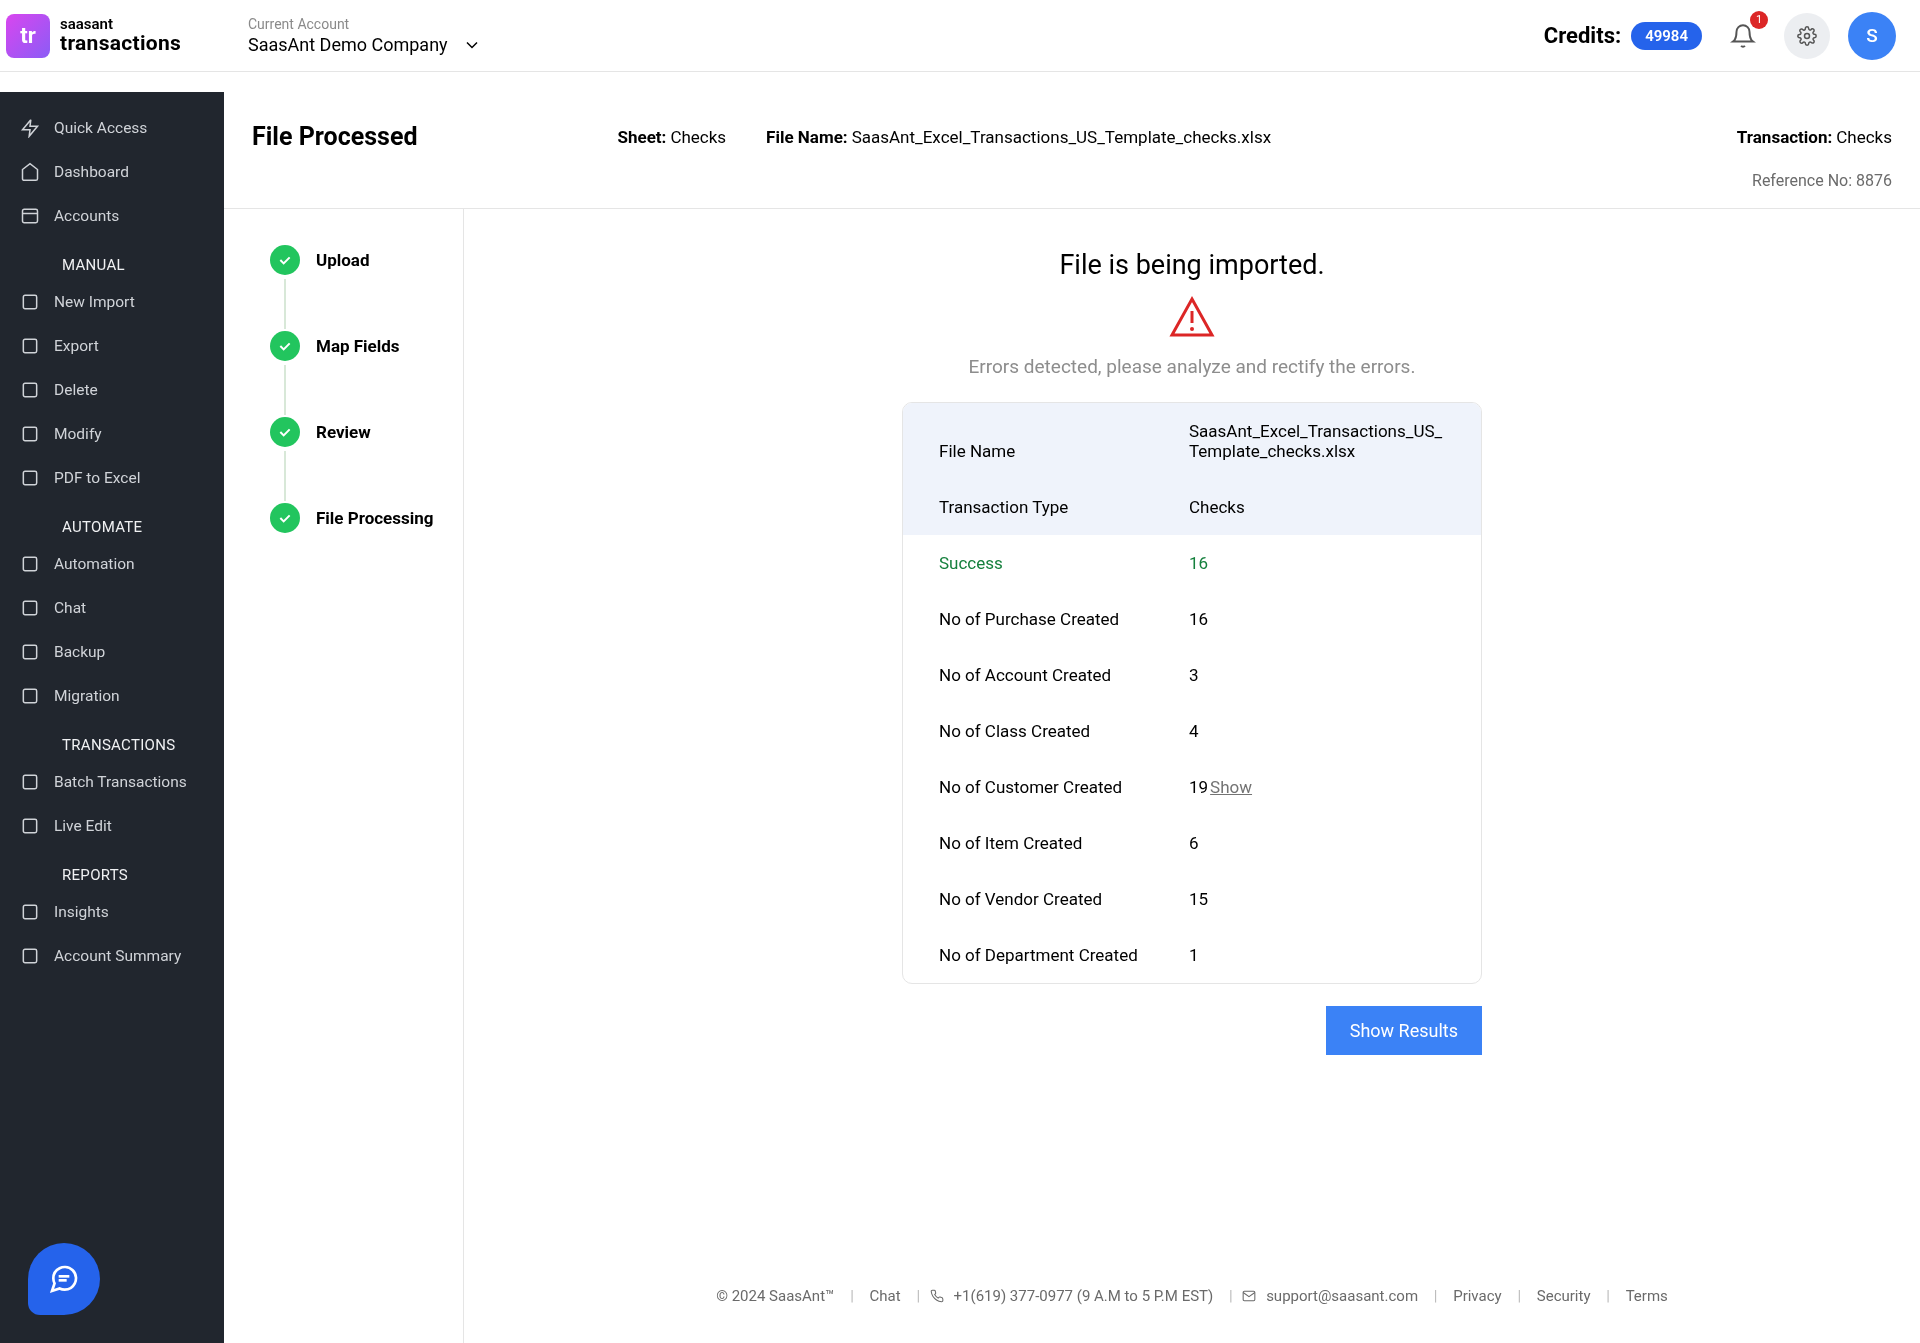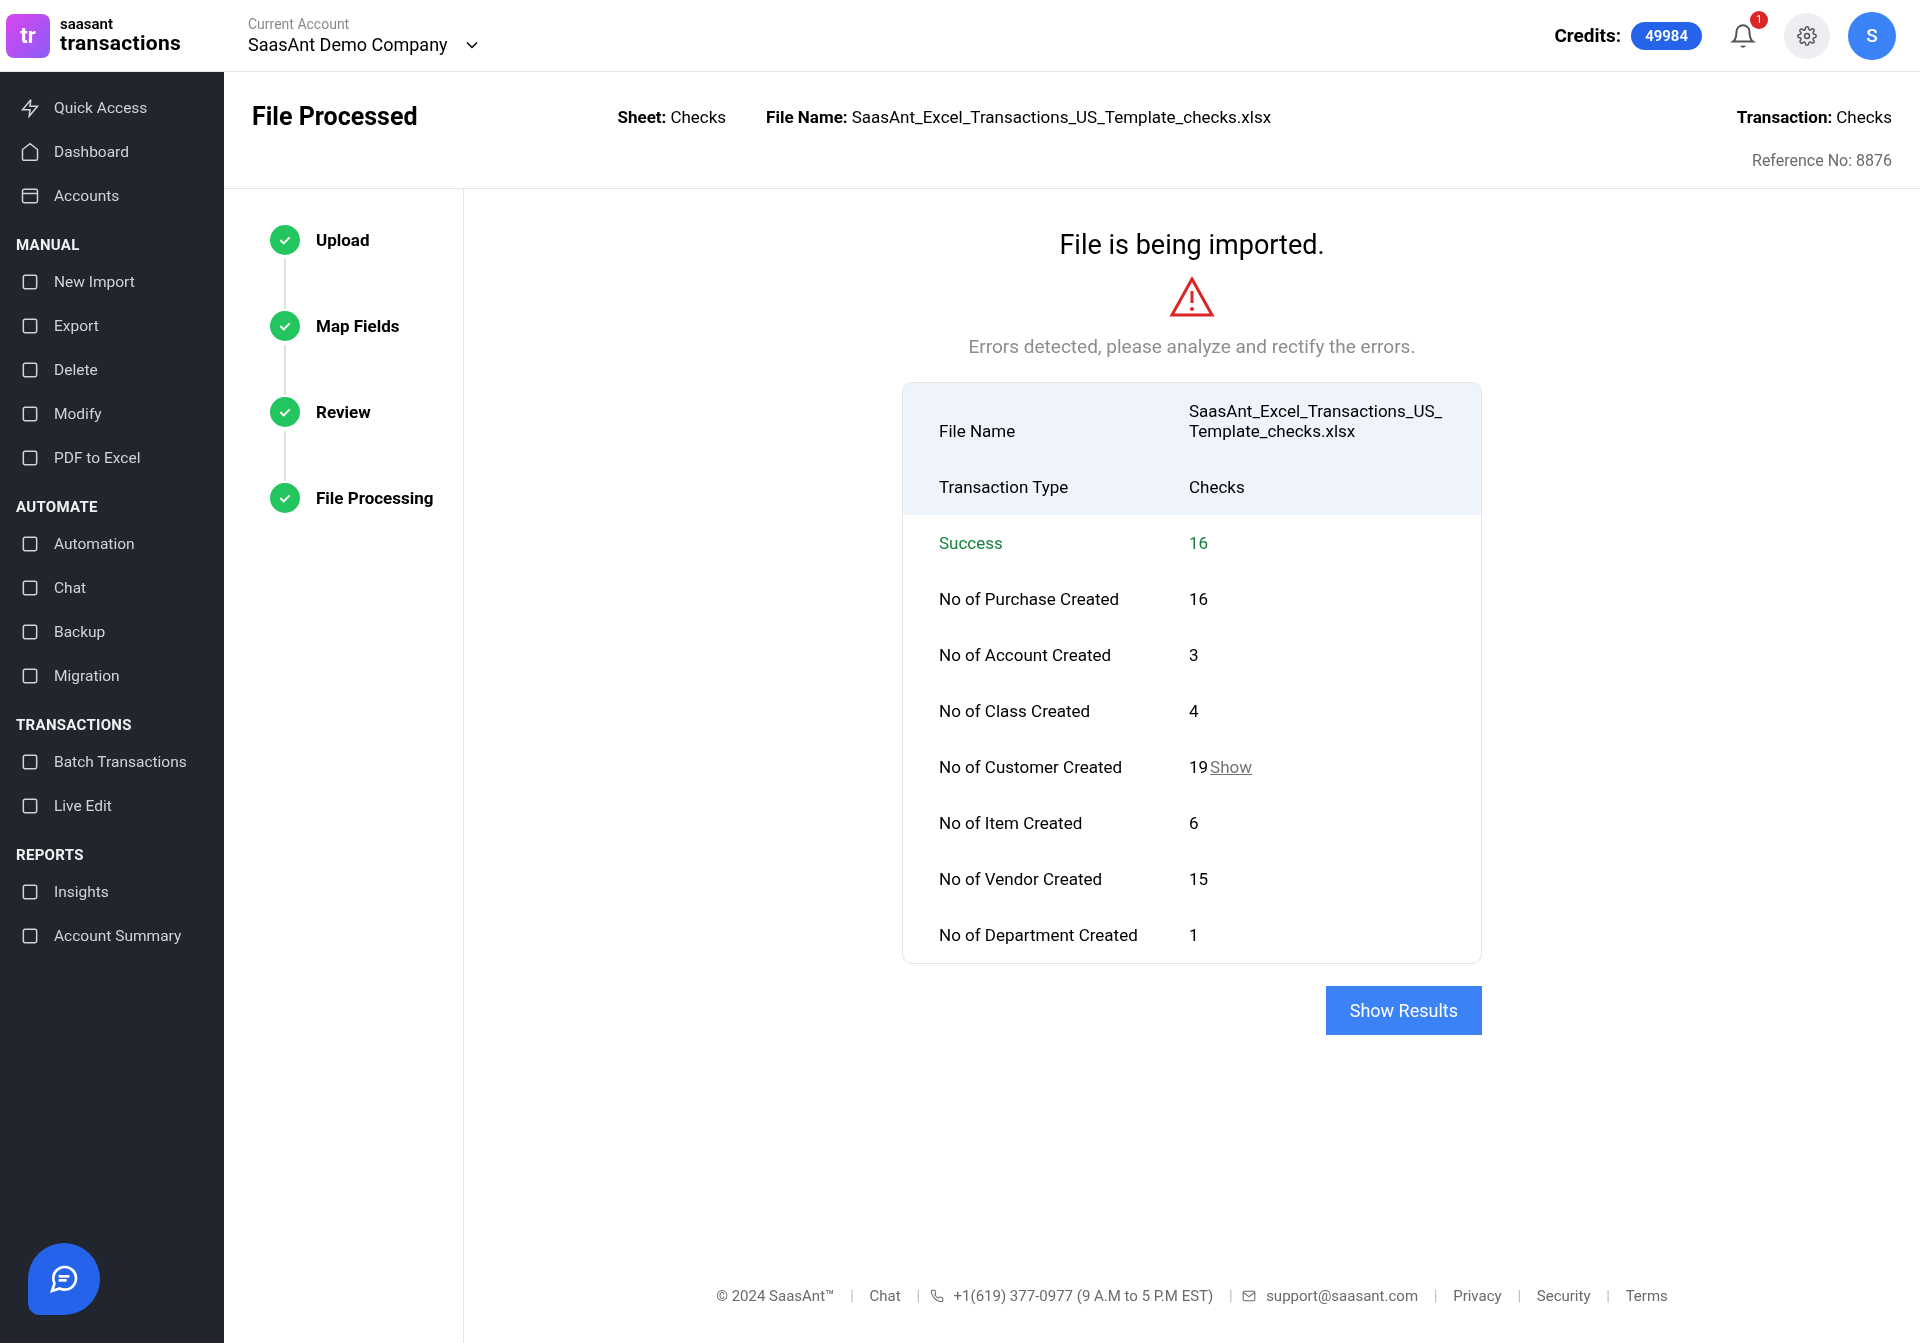--- a/index.html
+++ b/index.html
@@ -1,43 +1,43 @@
 <!DOCTYPE html>
 <html><head>
 <meta charset="utf-8">
 <style>
 * { margin: 0; padding: 0; box-sizing: border-box; font-family: -apple-system, BlinkMacSystemFont, "Segoe UI", Roboto, sans-serif; }
 body { background: #fff; width: 1920px; height: 1343px; overflow: hidden; }
 
-.app { display: flex; flex-direction: column; height: 100%; }
+.app { display: flex; flex-direction: column; height: 100%; gap: 20px; }
 
 
 .header { height: 72px; display: flex; align-items: center; padding: 0 24px 0 0; border-bottom: 1px solid #e5e5e5; }
 .logo { width: 224px; display: flex; align-items: center; padding-left: 6px; }
 .logo-icon { width: 44px; height: 44px; background: linear-gradient(135deg, #d946ef, #8b5cf6); border-radius: 8px; display: flex; align-items: center; justify-content: center; color: #fff; font-weight: bold; font-size: 22px; }
 .logo-text { margin-left: 10px; display: flex; flex-direction: column; line-height: 1.05; }
 .logo-text .top { font-size: 15px; font-weight: 600; }
 .logo-text .bot { font-size: 21px; font-weight: 700; letter-spacing: 0.3px; }
 .account { display: flex; flex-direction: column; margin-left: 24px; font-size: 15px; }
 .account .label { color: #8a8a8a; font-size: 14px; }
 .account .name { display: flex; align-items: center; gap: 14px; font-size: 18px; margin-top: 2px; }
 .header-spacer { flex: 1; }
-.credits-lbl { font-size: 19px; font-weight: 700; margin-right: 10px; }
+.credits-lbl { font-size: 22px; font-weight: 700; margin-right: 10px; }
 .credits-badge { background: #2563eb; color: #fff; padding: 5px 14px; border-radius: 999px; font-size: 15px; font-weight: 600; }
 .hicon { width: 46px; height: 46px; border-radius: 50%; background: #eceef1; display: flex; align-items: center; justify-content: center; margin-left: 18px; position: relative; cursor: pointer; }
 .hicon.bell { background: transparent; }
 .nbadge { position: absolute; top: -2px; right: -2px; background: #dc2626; color: #fff; font-size: 11px; width: 18px; height: 18px; border-radius: 50%; display: flex; align-items: center; justify-content: center; }
 .avatar { width: 48px; height: 48px; border-radius: 50%; background: #3b82f6; color: #fff; display: flex; align-items: center; justify-content: center; font-size: 19px; font-weight: 500; margin-left: 18px; cursor: pointer; }
 
 
 .body { flex: 1; display: flex; min-height: 0; }
 .sidebar { width: 224px; background: #21262e; color: #d0d3d8; padding-top: 14px; overflow-y: auto; }
 .sitem { display: flex; align-items: center; gap: 14px; padding: 12px 20px; font-size: 15.5px; cursor: pointer; }
 .sitem svg { width: 20px; height: 20px; flex-shrink: 0; }
-.shead { padding: 18px 16px 6px; font-size: 15px; font-weight: 700; color: #f0f1f3; letter-spacing: 0.3px; }
+.shead { padding: 18px 16px 6px; font-size: 15px; font-weight: 400; color: #f0f1f3; letter-spacing: 0.3px; margin-left: 46px; }
 
 
 .main { flex: 1; display: flex; flex-direction: column; min-width: 0; }
 
 
 .infobar { padding: 30px 28px 18px; }
 .infobar-row { display: flex; align-items: center; gap: 40px; }
 .infobar h1 { font-size: 25px; font-weight: 700; }
 .kv .k { font-weight: 700; font-size: 17px; }
 .kv .v { font-size: 17px; margin-left: 4px; }

